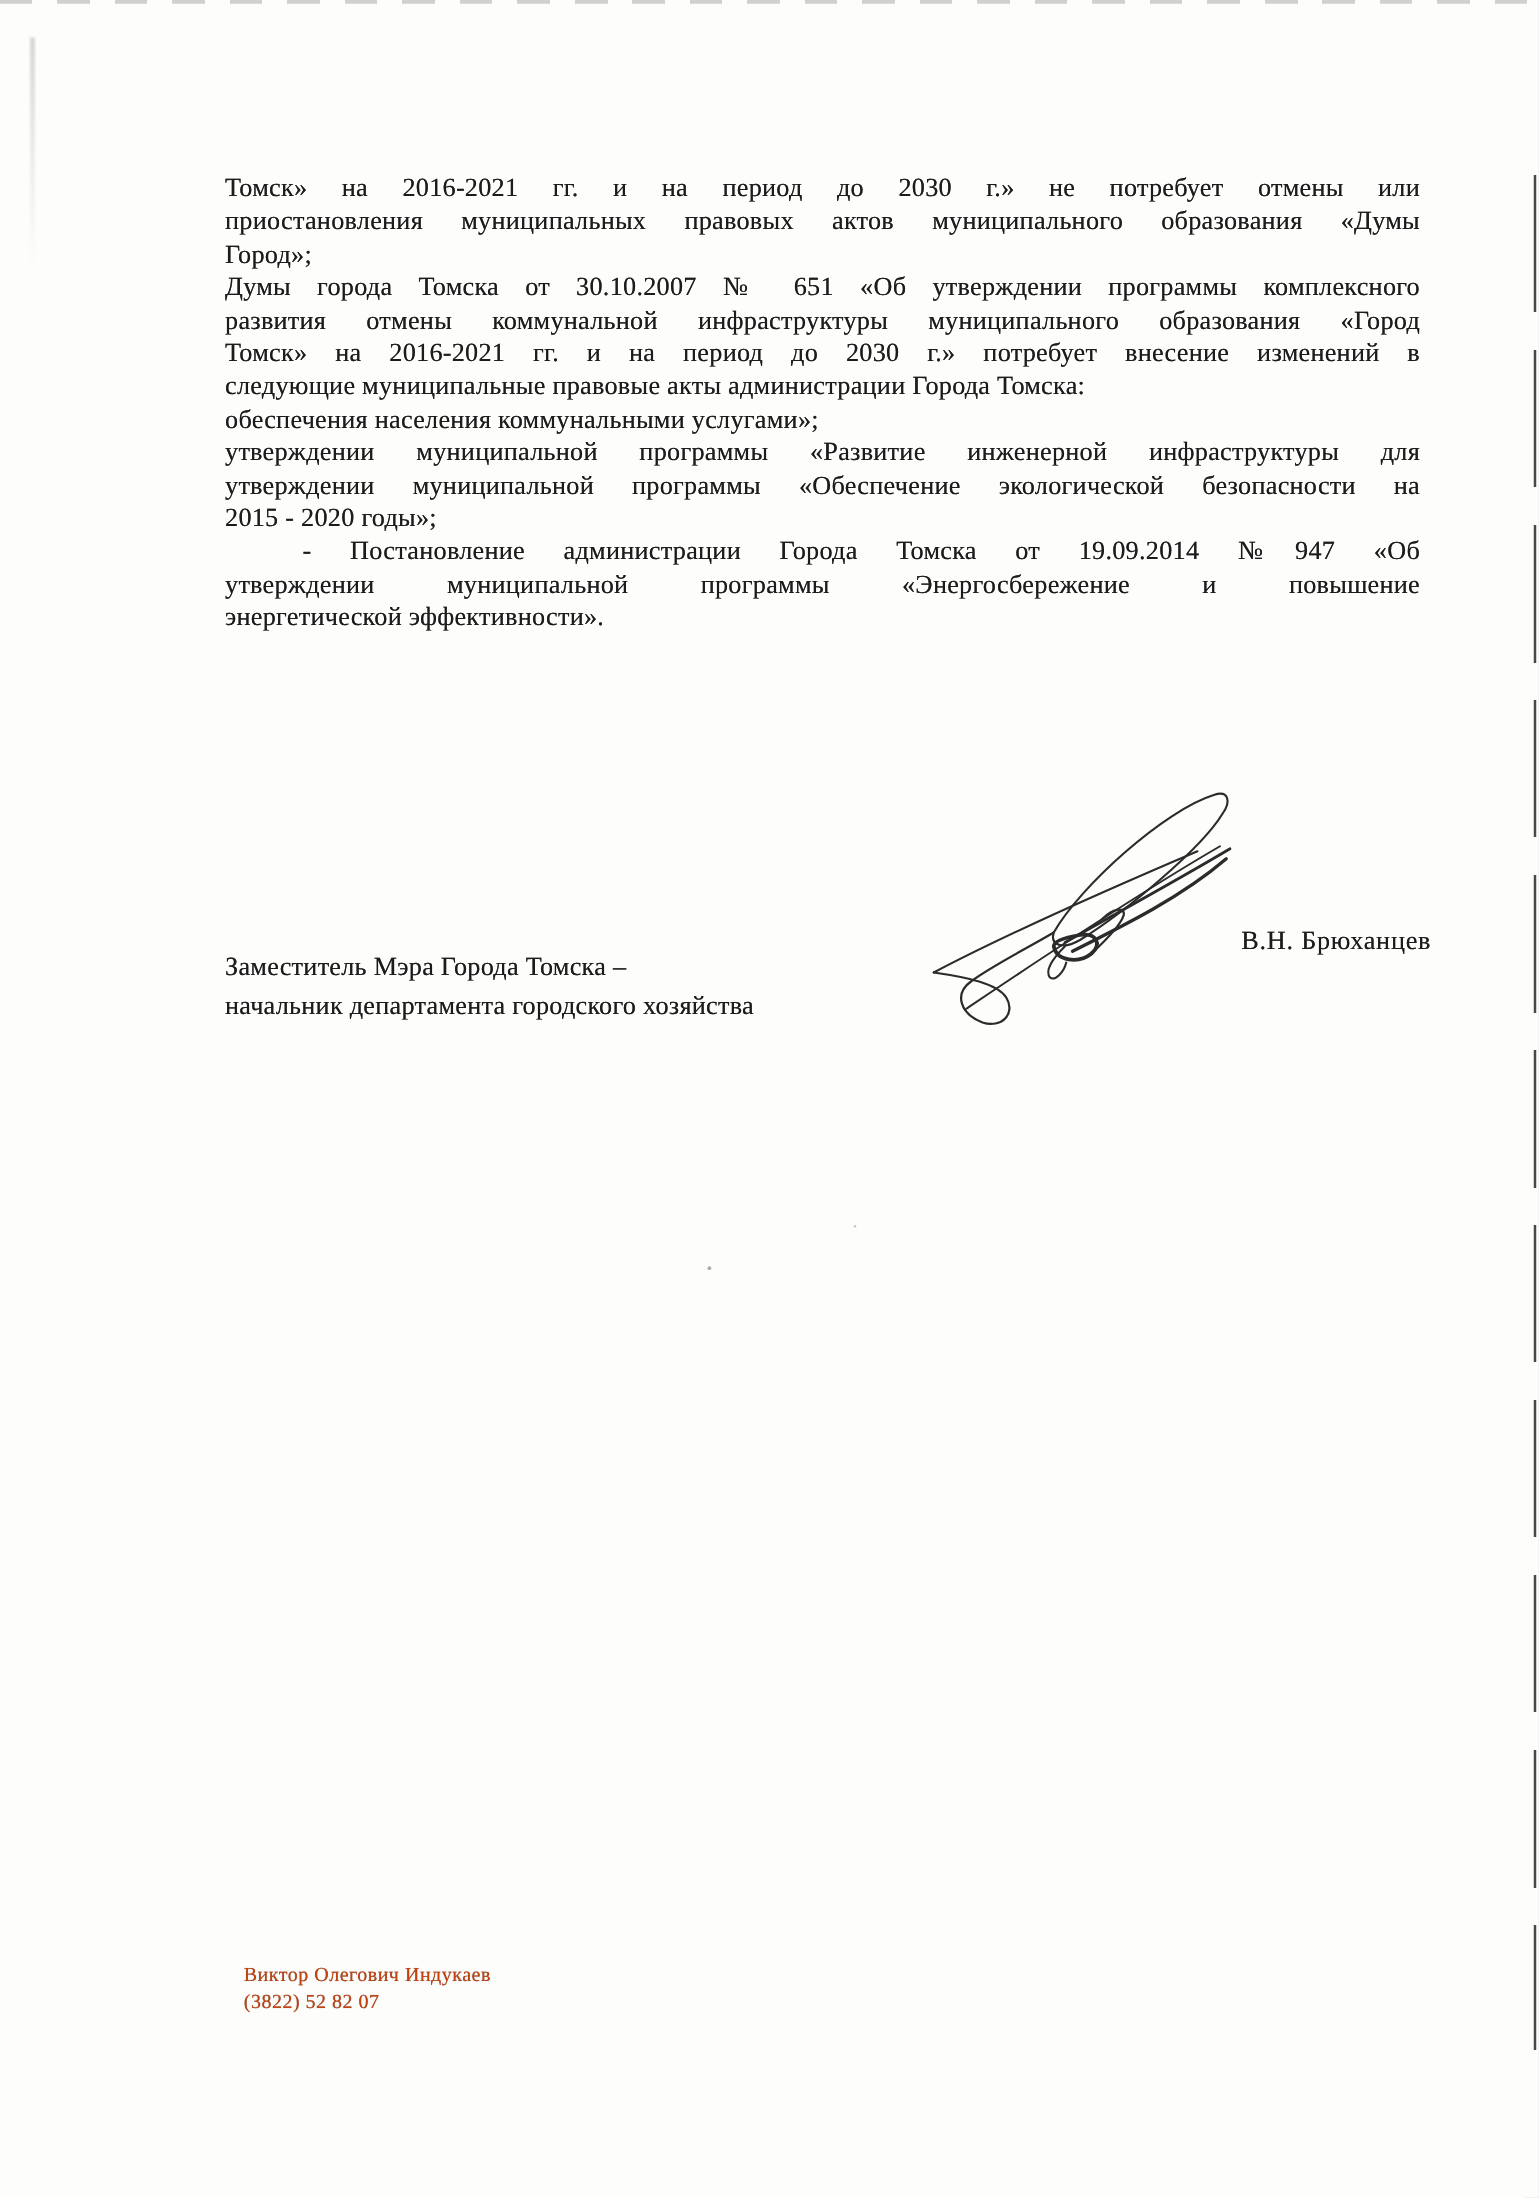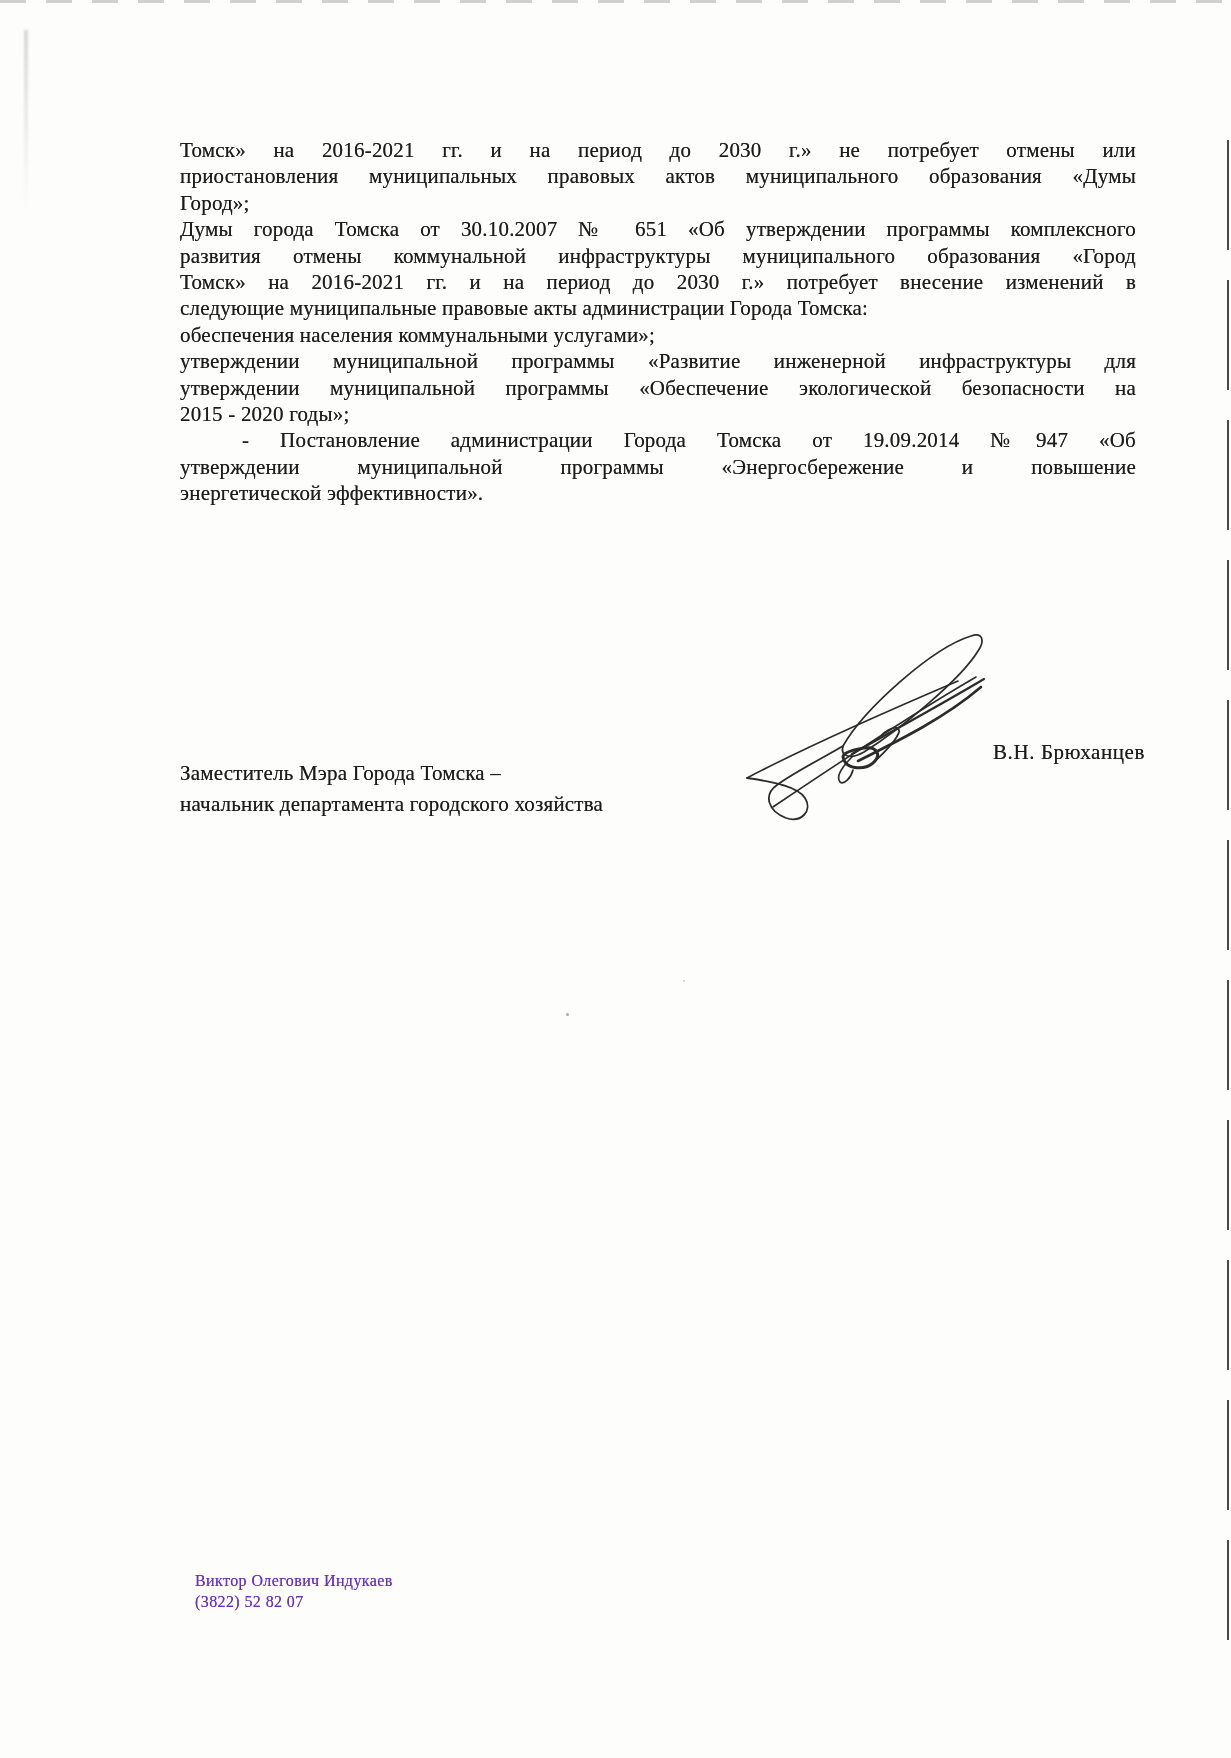--- a/index.html
+++ b/index.html
@@ -105,21 +105,21 @@
     stroke-linecap: round;
   }
 
   
   .footer {
     position: absolute;
     left: 195px;
     top: 1570px;
     font-size: 16px;
     line-height: 21px;
-    color: #6d28d9;
+    color: #c2410c;
     letter-spacing: 0.4px;
     text-shadow: 0 0 0.6px rgba(40,40,40,.6);
   }
 </style>
 </head>
 <body>
 
 <div class="page">
 
   <div class="scan-top-edge"></div>

